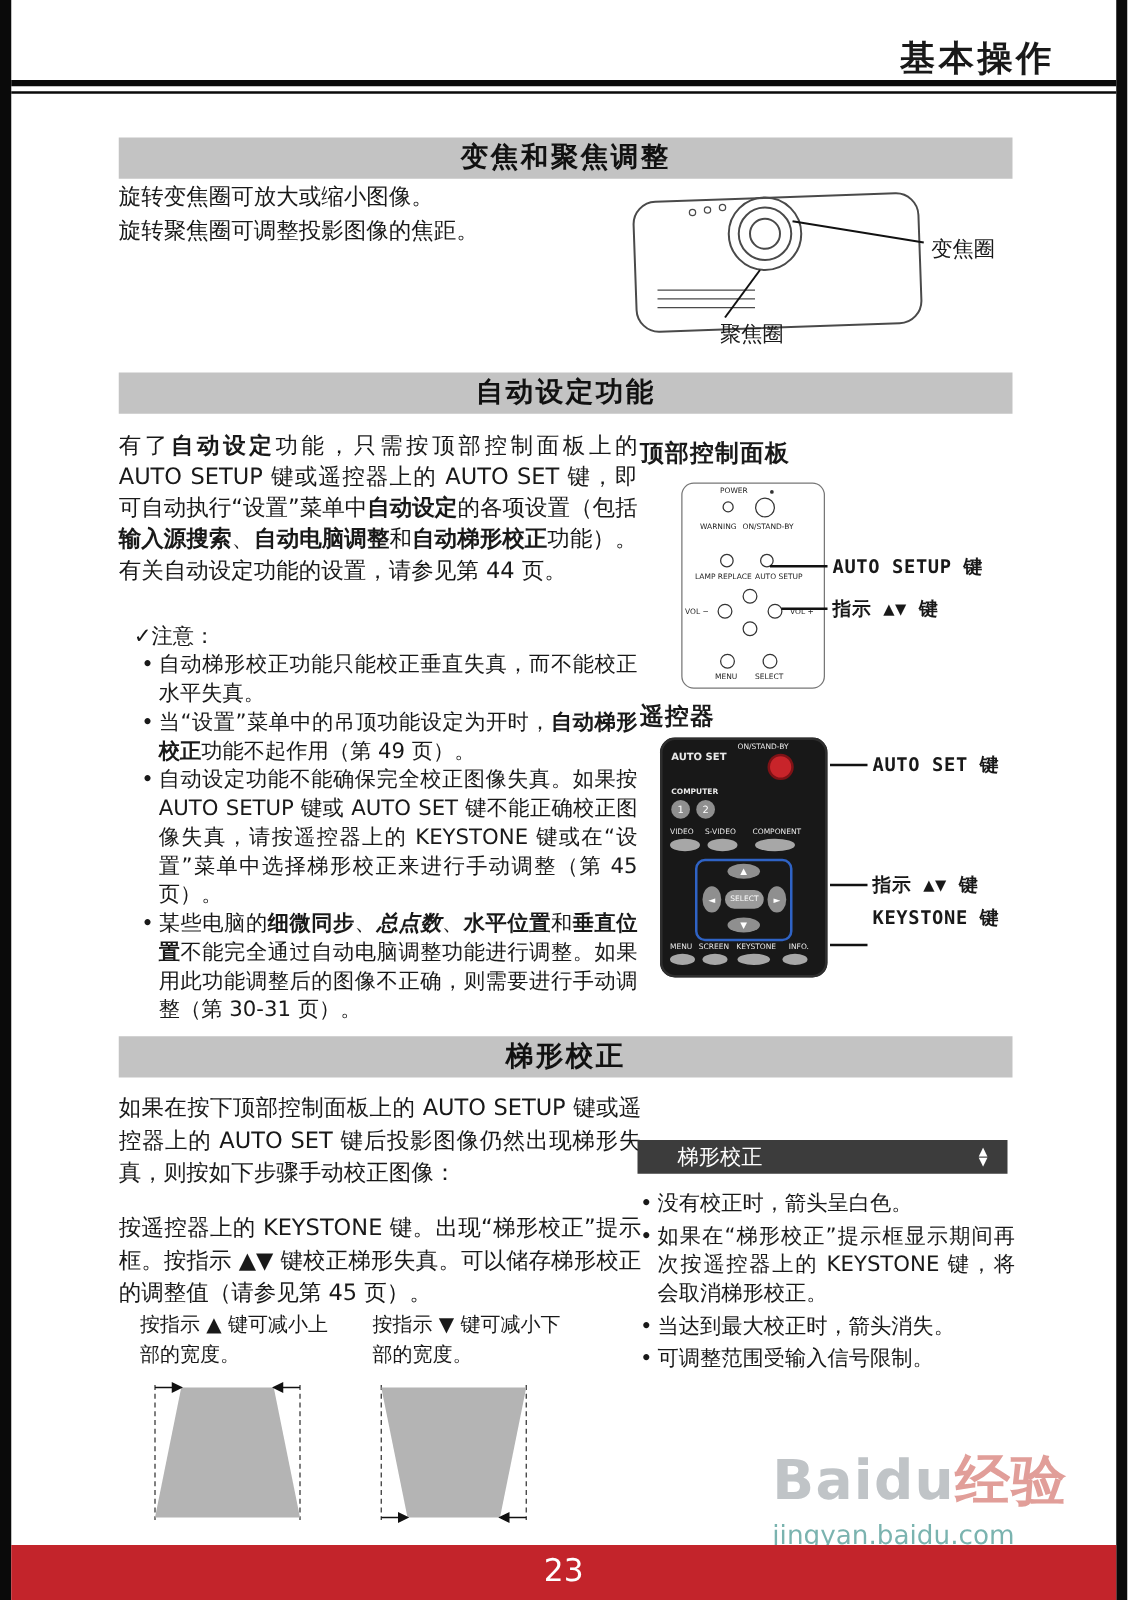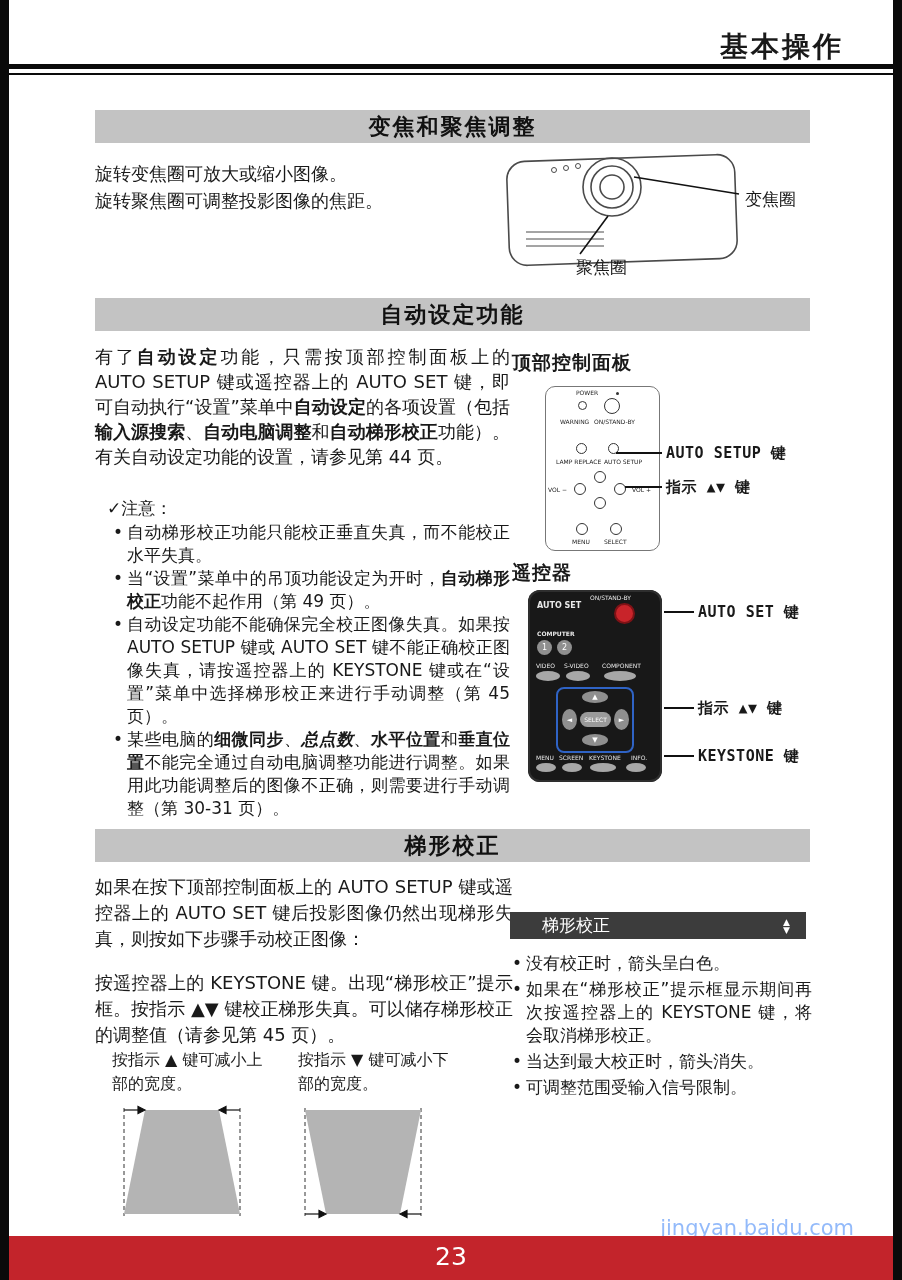--- a/index.html
+++ b/index.html
@@ -32,34 +32,34 @@
   .r-pill { background:#9a9a9a; border-radius:8px; color:#fff; display:flex; align-items:center; justify-content:center; }
   .osd-bar { position:absolute; height:27px; background:#3c3c3c; color:#fff; display:flex; align-items:center; }
   .bullet-list { position:absolute; width:302px; }
   .b-item { position:relative; padding-left:16px; font-size:17px; line-height:23px; margin-bottom:3px; text-align:justify; }
   .b-item::before { content:"•"; position:absolute; left:2px; }
   .caption { position:absolute; font-size:16px; line-height:24px; }
   .footer-bar { position:absolute; left:9px; right:9px; bottom:0; height:44px; background:#c3242b; color:#fff; font-size:25px; text-align:center; line-height:42px; }
   .watermark { position:absolute; right:48px; bottom:40px; opacity:0.55; text-align:left; }
   .wm1 { font-size:44px; font-weight:bold; color:#8d949b; letter-spacing:1px; }
   .wm1 .cn { color:#c94f46; }
-  .wm2 { font-size:21px; color:#3b82f6; margin-top:2px; }
+  .wm2 { font-size:21px; color:#0f766e; margin-top:2px; }
 </style>
 </head>
 <body>
 
 <div class="edge" style="left:0"></div>
 <div class="edge" style="right:0"></div>
 
 <div class="header-title">基本操作</div>
 <div class="rule" style="top:64px;height:5px"></div>
 <div class="rule" style="top:73px;height:2px"></div>
 
 <div class="section-bar" style="top:110px">变焦和聚焦调整</div>
-<div class="body-text" style="left:95px;top:160px;width:430px">
+<div class="body-text" style="left:95px;top:144px;width:430px">
   <div>旋转变焦圈可放大或缩小图像。</div>
   <div>旋转聚焦圈可调整投影图像的焦距。</div>
 </div>
 
 <svg class="abs" style="left:492px;top:132px" width="365" height="155" viewBox="0 0 365 155">
   <g fill="none" stroke="#4a4a4a" stroke-width="1.6">
     <rect x="16" y="26" width="228" height="104" rx="18" transform="rotate(-2 130 78)"></rect>
     <circle cx="120" cy="55" r="29"></circle>
     <circle cx="120" cy="55" r="21"></circle>
     <circle cx="120" cy="55" r="12"></circle>
@@ -141,21 +141,21 @@
   <div class="r-oval" style="left:8px;top:173px;width:20px;height:9px"></div>
   <div class="r-oval" style="left:34px;top:173px;width:20px;height:9px"></div>
   <div class="r-oval" style="left:62px;top:173px;width:26px;height:9px"></div>
   <div class="r-oval" style="left:98px;top:173px;width:20px;height:9px"></div>
 </div>
 <div class="c-line" style="left:664px;top:611px;width:30px"></div>
 <div class="mono-label" style="left:698px;top:603px">AUTO SET 键</div>
 <div class="c-line" style="left:664px;top:707px;width:30px"></div>
 <div class="mono-label" style="left:698px;top:699px">指示 ▲▼ 键</div>
 <div class="c-line" style="left:664px;top:755px;width:30px"></div>
-<div class="mono-label" style="left:698px;top:747px">KEYSTONE 键</div>
+<div class="mono-label" style="left:698px;top:725px">KEYSTONE 键</div>
 
 <div class="section-bar" style="top:829px">梯形校正</div>
 <div class="para" style="left:95px;top:874px;width:418px;line-height:26px">如果在按下顶部控制面板上的 AUTO SETUP 键或遥控器上的 AUTO SET 键后投影图像仍然出现梯形失真，则按如下步骤手动校正图像：</div>
 <div class="para" style="left:95px;top:970px;width:418px;line-height:26px">按遥控器上的 KEYSTONE 键。出现“梯形校正”提示框。按指示 ▲▼ 键校正梯形失真。可以储存梯形校正的调整值（请参见第 45 页）。</div>
 
 <div class="caption" style="left:112px;top:1048px;width:160px">按指示 ▲ 键可减小上部的宽度。</div>
 <div class="caption" style="left:298px;top:1048px;width:160px">按指示 ▼ 键可减小下部的宽度。</div>
 
 <svg class="abs" style="left:112px;top:1104px" width="140" height="118" viewBox="0 0 140 118">
   <line x1="12" y1="4" x2="12" y2="112" stroke="#333" stroke-width="1" stroke-dasharray="4,3"></line>
@@ -189,18 +189,19 @@
   </span>
 </div>
 <div class="bullet-list" style="left:510px;top:952px">
   <div class="b-item">没有校正时，箭头呈白色。</div>
   <div class="b-item">如果在“梯形校正”提示框显示期间再次按遥控器上的 KEYSTONE 键，将会取消梯形校正。</div>
   <div class="b-item">当达到最大校正时，箭头消失。</div>
   <div class="b-item">可调整范围受输入信号限制。</div>
 </div>
 
 <div class="watermark">
+  <div class="wm1"><span>Baidu</span><span class="cn">经验</span></div>
   <div class="wm2">jingyan.baidu.com</div>
 </div>
 
 <div class="footer-bar">
   <span>23</span>
 </div>
 
 </body></html>

